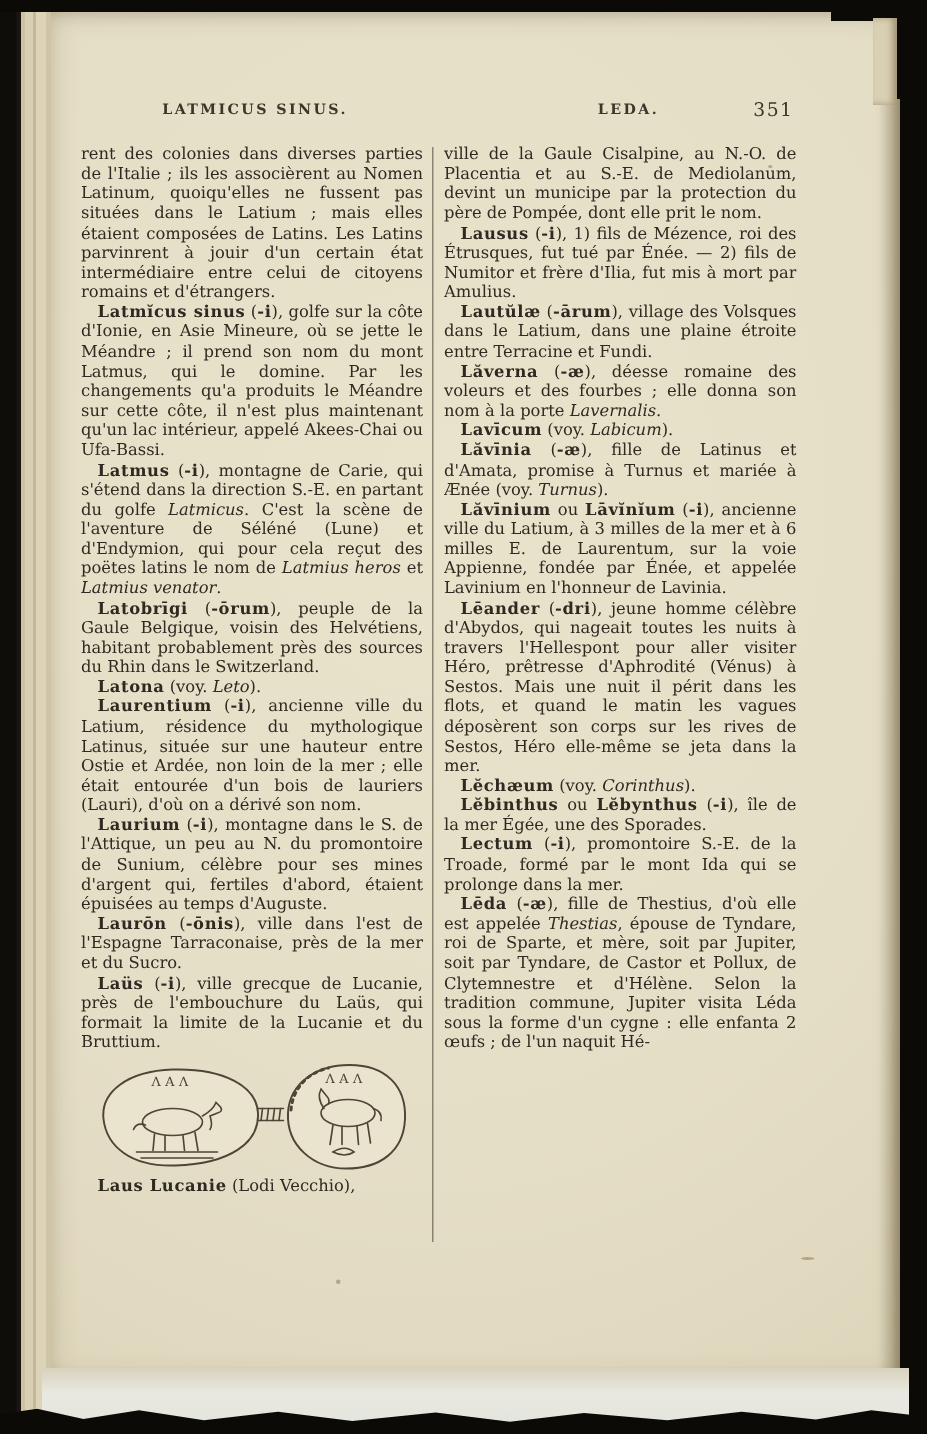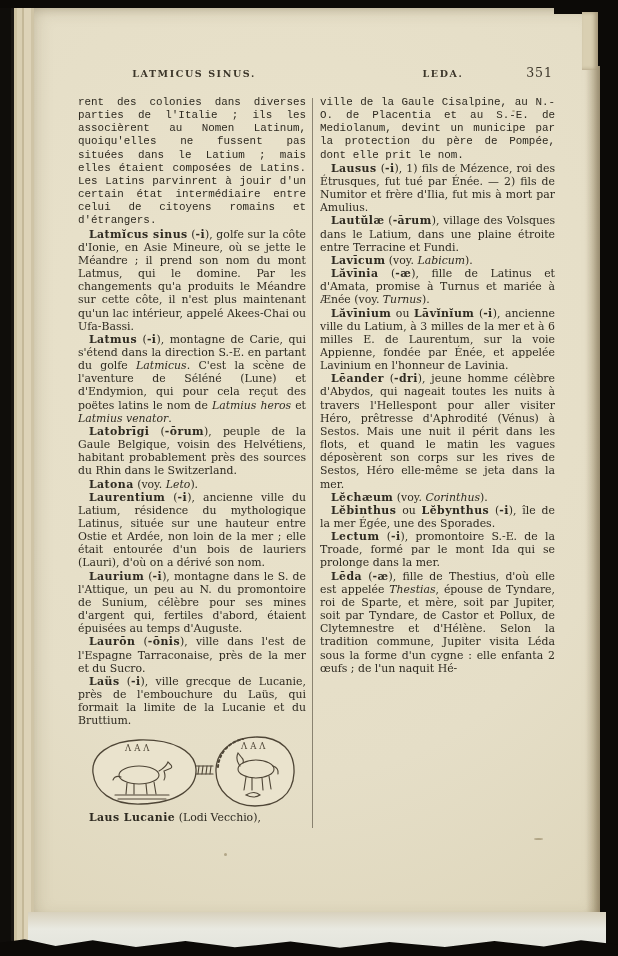--- a/index.html
+++ b/index.html
@@ -37,34 +37,34 @@
   .under-strip{
     position:absolute;left:28px;right:12px;bottom:6px;height:38px;
     background:linear-gradient(#d8d1bd, #e9e9e1 45%, #e3e4dc);
   }
   .bottom-tear{
     position:absolute;left:0;bottom:0;width:618px;height:24px;background:#0c0a07;
     clip-path:polygon(0 45%,4% 30%,9% 58%,15% 34%,22% 62%,30% 38%,38% 64%,47% 40%,55% 66%,63% 42%,72% 62%,80% 38%,88% 60%,94% 34%,100% 52%,100% 100%,0 100%);
   }
 
   
-  .content{position:absolute;left:44px;top:56px;width:477px;color:#2e2a21;}
+  .content{position:absolute;left:20px;top:56px;width:477px;color:#2e2a21;}
   .running-head{position:relative;height:26px;font-size:9.5px;letter-spacing:1.6px;font-weight:bold;color:#3c362a;}
   .rh-left{position:absolute;left:0;width:232px;text-align:center;top:4px;}
   .rh-center{position:absolute;left:300px;width:130px;text-align:center;top:4px;}
   .rh-num{position:absolute;right:2px;top:1px;font-size:12.5px;font-weight:normal;letter-spacing:1px;}
 
   .columns{position:relative;display:flex;gap:14px;margin-top:6px;}
   .col{width:228px;height:738px;overflow:hidden;text-align:justify;
        font-size:10.9px;line-height:13.15px;}
   .col-right{width:235px;}
   .divider{position:absolute;left:234px;top:2px;width:1px;height:730px;background:rgba(62,54,40,.55);}
 
   p.entry{margin:0;text-indent:11px;}
-  p.entry.cont{text-indent:0;font-family:Liberation Mono, monospace;}
+  p.entry.cont{text-indent:0;}
   .hw{font-weight:bold;letter-spacing:0.45px;}
   .it{font-style:italic;}
 
   
   .figure{margin:5px 0 2px 0;text-align:left;}
   .figure svg{display:block;margin:0 auto;}
   .coin-stroke{stroke:#4e4536;fill:none;stroke-width:1.1;stroke-linecap:round;}
   .coin-fill{fill:#eae3cd;stroke:#4e4536;stroke-width:1.3;}
   .coin-legend{font-family:"DejaVu Serif",serif;font-size:8.5px;fill:#4e4536;letter-spacing:3px;}
   .fig-caption{font-size:9px;letter-spacing:0.6px;color:#3b352a;margin-top:2px;}
@@ -150,20 +150,21 @@
 
           <div id="left-after">
               <p class="entry"><span class="hw">Laus Lucanie</span><span> (Lodi Vecchio),</span></p>
             </div>
         </div>
 
         <div class="col col-right" id="right-col">
             <p class="entry cont"><span>ville de la Gaule Cisalpine, au N.-O. de Placentia et au S.-E. de Mediolanum, devint un municipe par la protection du père de Pompée, dont elle prit le nom.</span></p>
             <p class="entry"><span class="hw">Lausus</span><span> (</span><span class="hw">-i</span><span>), 1) fils de Mézence, roi des Étrusques, fut tué par Énée. — 2) fils de Numitor et frère d'Ilia, fut mis à mort par Amulius.</span></p>
             <p class="entry"><span class="hw">Lautŭlæ</span><span> (</span><span class="hw">-ārum</span><span>), village des Volsques dans le Latium, dans une plaine étroite entre Terracine et Fundi.</span></p>
+            <p class="entry"><span class="hw">Lăverna</span><span> (</span><span class="hw">-æ</span><span>), déesse romaine des voleurs et des fourbes ; elle donna son nom à la porte </span><span class="it">Lavernalis</span><span>.</span></p>
             <p class="entry"><span class="hw">Lavīcum</span><span> (voy. </span><span class="it">Labicum</span><span>).</span></p>
             <p class="entry"><span class="hw">Lăvīnia</span><span> (</span><span class="hw">-æ</span><span>), fille de Latinus et d'Amata, promise à Turnus et mariée à Ænée (voy. </span><span class="it">Turnus</span><span>).</span></p>
             <p class="entry"><span class="hw">Lăvīnium</span><span> ou </span><span class="hw">Lāvĭnĭum</span><span> (</span><span class="hw">-i</span><span>), ancienne ville du Latium, à 3 milles de la mer et à 6 milles E. de Laurentum, sur la voie Appienne, fondée par Énée, et appelée Lavinium en l'honneur de Lavinia.</span></p>
             <p class="entry"><span class="hw">Lēander</span><span> (</span><span class="hw">-dri</span><span>), jeune homme célèbre d'Abydos, qui nageait toutes les nuits à travers l'Hellespont pour aller visiter Héro, prêtresse d'Aphrodité (Vénus) à Sestos. Mais une nuit il périt dans les flots, et quand le matin les vagues déposèrent son corps sur les rives de Sestos, Héro elle-même se jeta dans la mer.</span></p>
             <p class="entry"><span class="hw">Lĕchæum</span><span> (voy. </span><span class="it">Corinthus</span><span>).</span></p>
             <p class="entry"><span class="hw">Lĕbinthus</span><span> ou </span><span class="hw">Lĕbynthus</span><span> (</span><span class="hw">-i</span><span>), île de la mer Égée, une des Sporades.</span></p>
             <p class="entry"><span class="hw">Lectum</span><span> (</span><span class="hw">-i</span><span>), promontoire S.-E. de la Troade, formé par le mont Ida qui se prolonge dans la mer.</span></p>
             <p class="entry"><span class="hw">Lēda</span><span> (</span><span class="hw">-æ</span><span>), fille de Thestius, d'où elle est appelée </span><span class="it">Thestias</span><span>, épouse de Tyndare, roi de Sparte, et mère, soit par Jupiter, soit par Tyndare, de Castor et Pollux, de Clytemnestre et d'Hélène. Selon la tradition commune, Jupiter visita Léda sous la forme d'un cygne : elle enfanta 2 œufs ; de l'un naquit Hé-</span></p>
           </div>
       </div>

